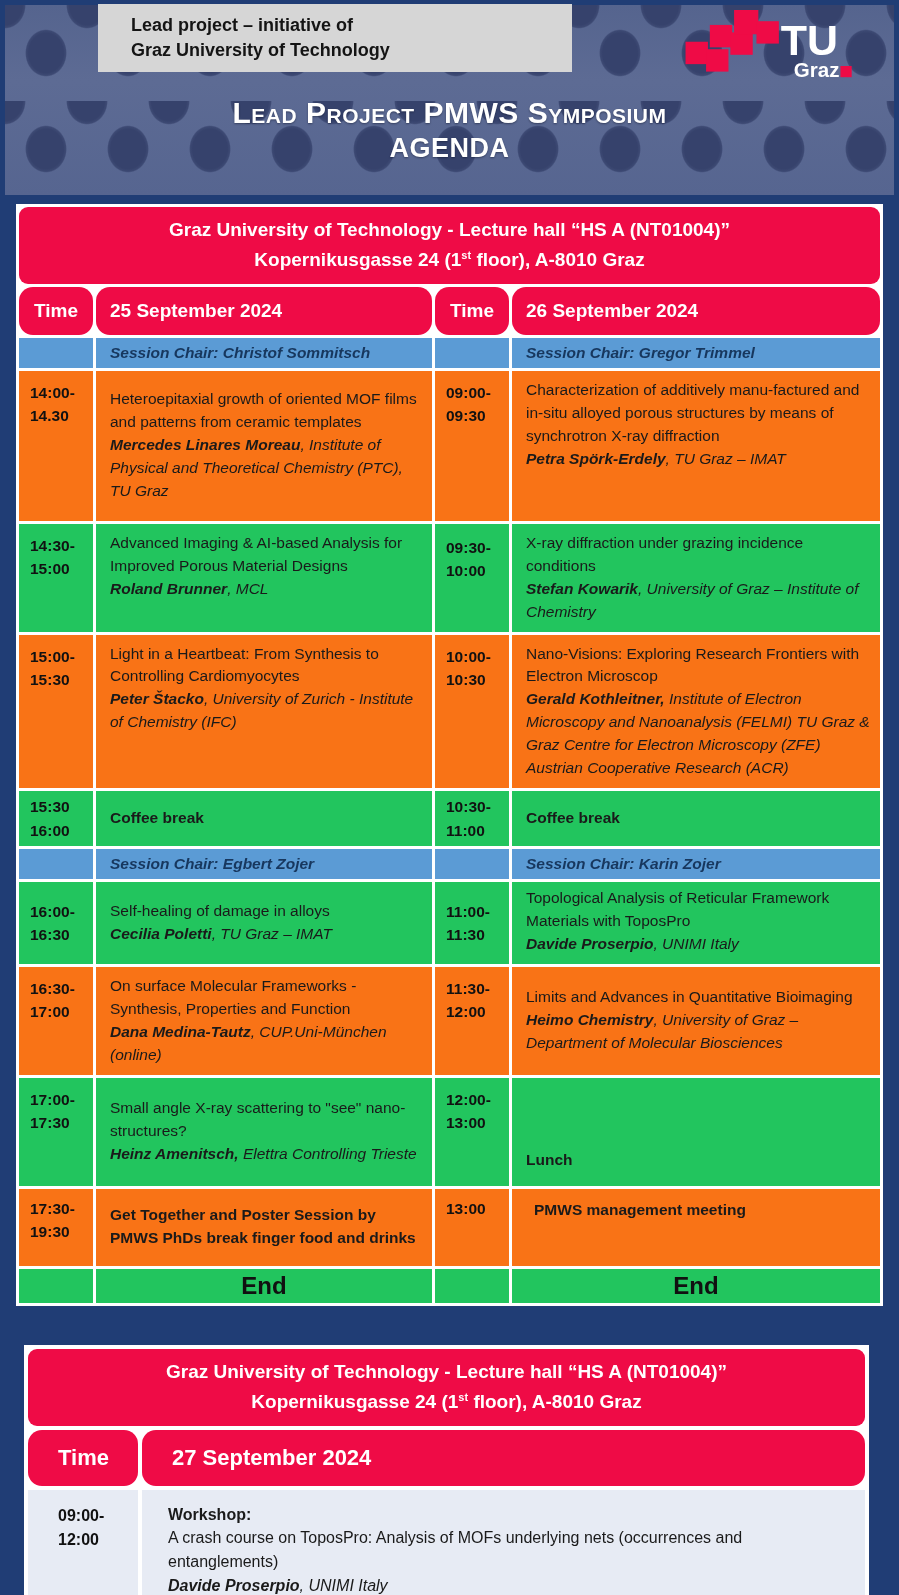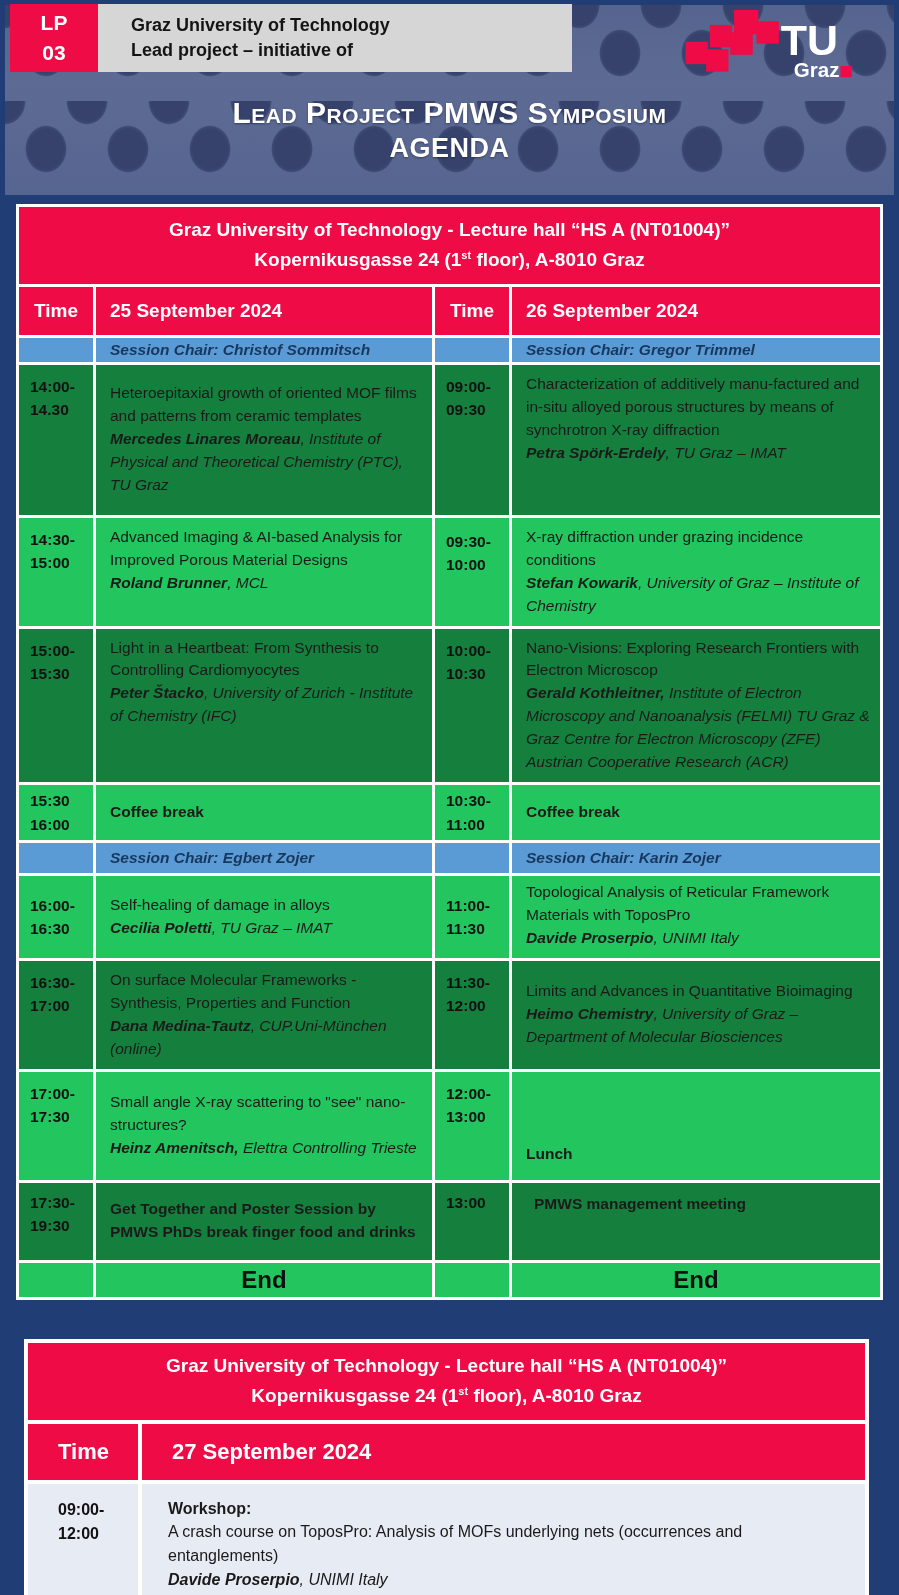--- a/index.html
+++ b/index.html
@@ -38,26 +38,26 @@
     position:absolute; top:96px; left:0; right:0; text-align:center;
     color:#fff; z-index:3; text-shadow:0 1px 2px rgba(10,15,35,.45);
   }
   .main-title .line1 { font-variant:small-caps; font-weight:bold; font-size:30px; letter-spacing:.5px; }
   .main-title .line2 { font-weight:bold; font-size:27px; margin-top:3px; letter-spacing:.5px; }
 
   
   table { border-collapse:separate; background:#fff; }
   td { vertical-align:middle; }
   .red-cell   { background:#ef0b46; color:#fff; }
-  .venue-cell { text-align:center; font-weight:bold; font-size:19px; line-height:1.6; padding:8px 4px; }
+  .venue-cell { text-align:center; font-weight:bold; font-size:19px; line-height:1.6; padding:8px 4px;border-radius:9px; }
   .venue-cell sup { font-size:11px; }
-  .colhead { font-weight:bold; font-size:19px; }
+  .colhead { font-weight:bold; font-size:19px;border-radius:14px; }
   .blue-cell { background:#5b9bd5; }
   .chair-text { color:#17375e; font-weight:bold; font-style:italic; font-size:15.5px; padding-left:14px; }
-  .band-a { background:#15803d; }   
+  .band-a { background:#f97316; }   
   .band-b { background:#22c55e; }   
   .time-cell { font-weight:bold; font-size:15.5px; color:#111; padding-left:11px; line-height:1.5; }
   .talk-cell { font-size:15.5px; color:#1a1a1a; padding:8px 10px 8px 14px; line-height:1.48; }
   .talk-cell .speaker { font-weight:bold; font-style:italic; }
   .talk-cell .affil   { font-style:italic; }
   .talk-cell .boldtxt { font-weight:bold; }
   .end-cell { text-align:center; font-weight:bold; font-size:24px; color:#111; }
 
   
   .main-table { margin:9px 0 0 16px; width:867px; border-spacing:3px; }
@@ -68,28 +68,24 @@
   .bottom-table .time-cell { font-size:16px; padding-left:30px; }
   .bottom-table .talk-cell { font-size:16px; padding-left:26px; background:#e7ebf4; }
 </style>
 </head>
 <body>
 
 <div class="page">
 
   <div class="header-art"></div>
 
-  <div class="lp-badge">
-    <span>LP</span>
-    <span>03</span>
-  </div>
 
   <div class="tag-bar">
+    <span>Lead project – initiative of</span>
     <span>Graz University of Technology</span>
-    <span>Lead project – initiative of</span>
   </div>
 
   <div class="tu-logo">
     <svg viewBox="0 0 200 90" xmlns="http://www.w3.org/2000/svg">
       <g fill="#ef0b46">
         <rect x="2" y="34" width="24" height="24"></rect>
         <rect x="24" y="42" width="24" height="24"></rect>
         <rect x="28" y="16" width="24" height="24"></rect>
         <rect x="50" y="24" width="24" height="24"></rect>
         <rect x="54" y="0" width="26" height="26"></rect>
@@ -124,21 +120,21 @@
           </td>
     </tr>
 
     <tr style="height:48px">
       <td class="red-cell colhead" style="text-align:center">Time</td>
       <td class="red-cell colhead" style="padding-left:14px">25 September 2024</td>
       <td class="red-cell colhead" style="text-align:center">Time</td>
       <td class="red-cell colhead" style="padding-left:14px">26 September 2024</td>
     </tr>
 
-    <tr style="height:24px">
+    <tr style="height:30px">
       <td class="blue-cell"></td>
       <td class="blue-cell chair-text">Session Chair: Christof Sommitsch</td>
       <td class="blue-cell"></td>
       <td class="blue-cell chair-text">Session Chair: Gregor Trimmel</td>
     </tr>
 
     <tr style="height:150px">
       <td class="band-a time-cell" style="vertical-align:top;padding-top:10px">
             <div>14:00-</div>
             <div>14.30</div>

